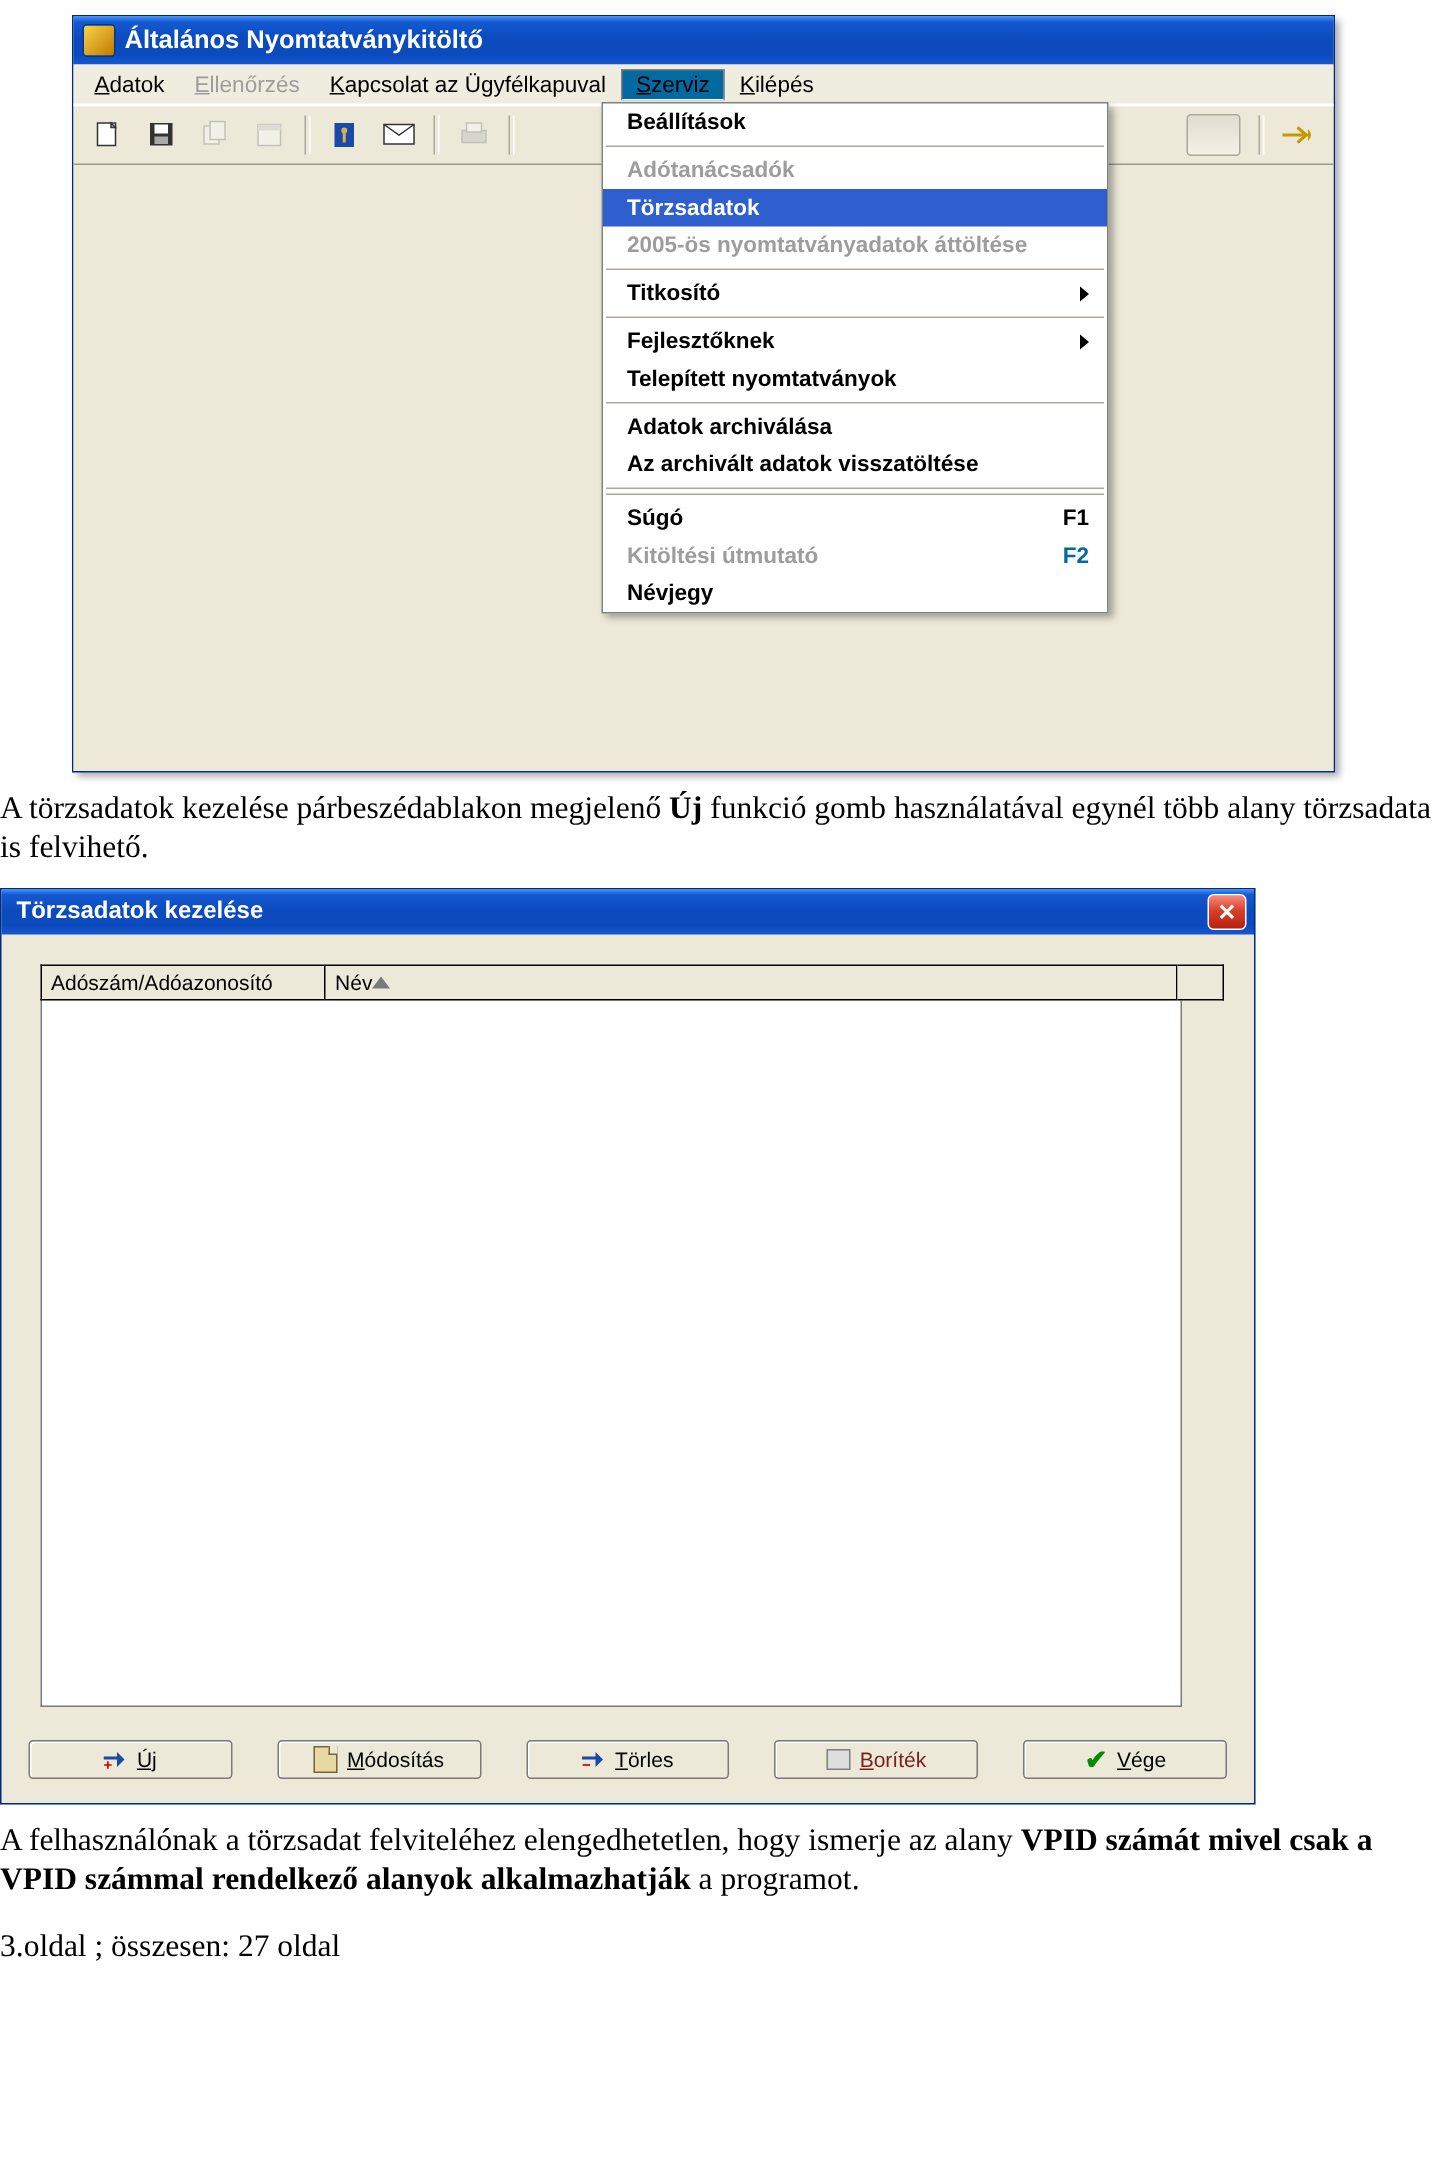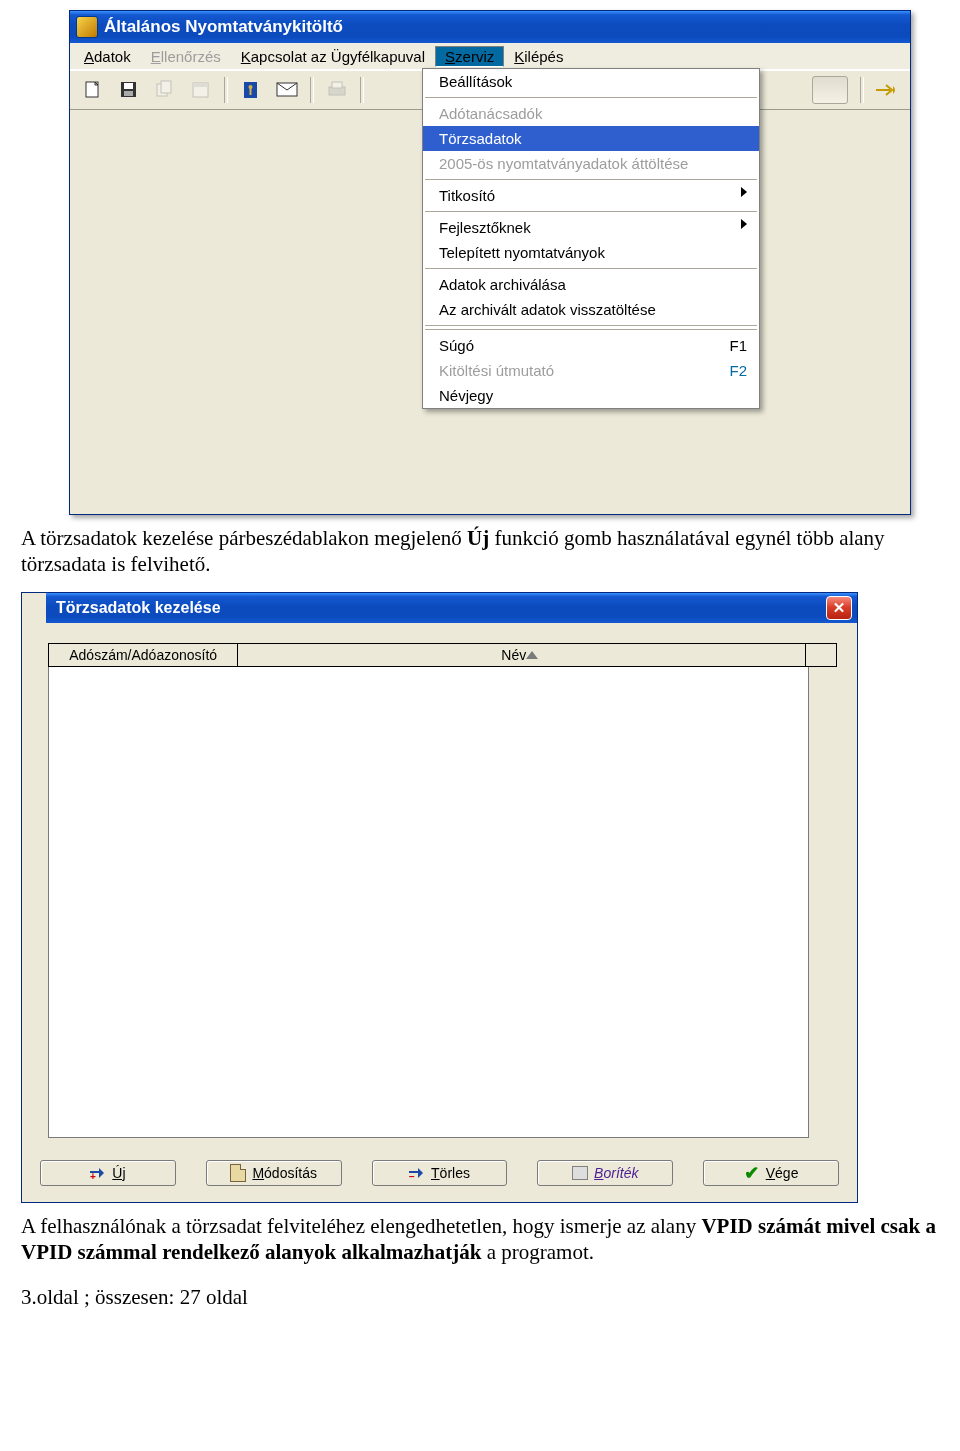--- a/index.html
+++ b/index.html
@@ -4,21 +4,21 @@
 <style>
   body {
     margin: 0;
     font-family: Tahoma, Arial, sans-serif;
     font-size: 15px;
     background: #fff;
     width: 960px;
     color: #000;
   }
   .doc {
-    padding: 0 21px;
+    padding: 0 0;
   }
   .para {
     font-family: "Times New Roman", Times, serif;
     font-size: 21px;
     line-height: 1.25;
     margin: 10px 0 14px 0;
   }
   .footer {
     font-family: "Times New Roman", Times, serif;
     font-size: 21px;
@@ -121,22 +121,24 @@
     width: 336px;
     background: #fff;
     border: 1px solid #808080;
     z-index: 4;
     font-size: 15px;
   }
   .dd-item {
     padding: 4px 12px 4px 16px;
     display: flex;
     justify-content: space-between;
+    align-items: center;
     white-space: nowrap;
     cursor: default;
+    font-weight: bold;
   }
   .dd-item.disabled { color: #9d9d9d; }
   .dd-item.selected { background: #2f5fcf; color: #fff; }
   .dd-sep {
     height: 0;
     border-top: 1px solid #aca899;
     margin: 3px 2px;
   }
   .sub-arrow {
     width: 0; height: 0;
@@ -148,21 +150,21 @@
   .shortcut { color:#000; margin-left: 40px; }
   .dd-item.disabled .shortcut { color:#0369a1; }
 
   
   .dialog {
     width: 835px;
     margin: 0 0 4px 0;
     border: 1px solid #002a80;
     background: #ece9d8;
   }
-  .dialog .titlebar { height: 30px; font-size: 16px; margin-left: 24px; }
+  .dialog .titlebar { height: 30px; font-size: 16px; }
   .win-btns { margin-left: auto; display:flex; }
   .close-btn {
     width: 24px; height: 22px;
     margin: 0 5px 0 0;
     background: linear-gradient(to bottom,#f68b7e,#d9402a 45%,#b82010);
     border: 1px solid #fff;
     border-radius: 4px;
     color:#fff;
     font-weight:bold;
     display:flex; align-items:center; justify-content:center;
@@ -176,21 +178,21 @@
     display:flex;
     font-size: 14px;
     background:#ece9d8;
   }
   .gh-cell {
     border: 1px solid #000;
     border-right: none;
     padding: 2px 6px;
     background:#ece9d8;
     height: 18px;
-    display:flex; align-items:center; justify-content: center;
+    display:flex; align-items:center; justify-content: flex-start;
   }
   .gh-cell:first-child { width: 178px; }
   .gh-cell:nth-child(2) { width: 560px; border-right:1px solid #000;}
   .gh-cell:last-child { width: 18px; border:1px solid #000; border-left:none; }
   .sort-tri {
     width:0;height:0;
     border-left:6px solid transparent;
     border-right:6px solid transparent;
     border-bottom:8px solid #7a7a7a;
     margin-right: 4px;
@@ -213,21 +215,21 @@
     width: 140px; height: 26px;
     background:#ece9d8;
     border: 1px solid #7a7a7a;
     border-radius: 3px;
     display:flex; align-items:center; justify-content:center;
     gap:6px;
     font-size:14px;
     font-family: Tahoma, Arial, sans-serif;
     box-shadow: inset 1px 1px 0 #fff;
   }
-  .btn.disabled { color:#4c1d95;font-style:italic; }
+  .btn.disabled { color:#7f1d1d; }
   .btn .u { text-decoration: underline; }
   .ico { width:16px; height:16px; display:inline-flex; align-items:center; justify-content:center; }
   .ico-doc { width:14px;height:16px;border:1px solid #7a623c;background:#e8d9a3; position:relative;}
   .ico-doc::after{content:""; position:absolute; right:-1px; top:-1px; width:5px; height:5px; background:#ece9d8; border-left:1px solid #7a623c; border-bottom:1px solid #7a623c;}
   .ico-print { width:16px;height:12px;border:1px solid #808080;background:#ddd; }
   .ico-check { color:#0a8a00; font-size:18px; font-weight:bold; line-height:12px;}
 </style>
 </head>
 <body>
 

